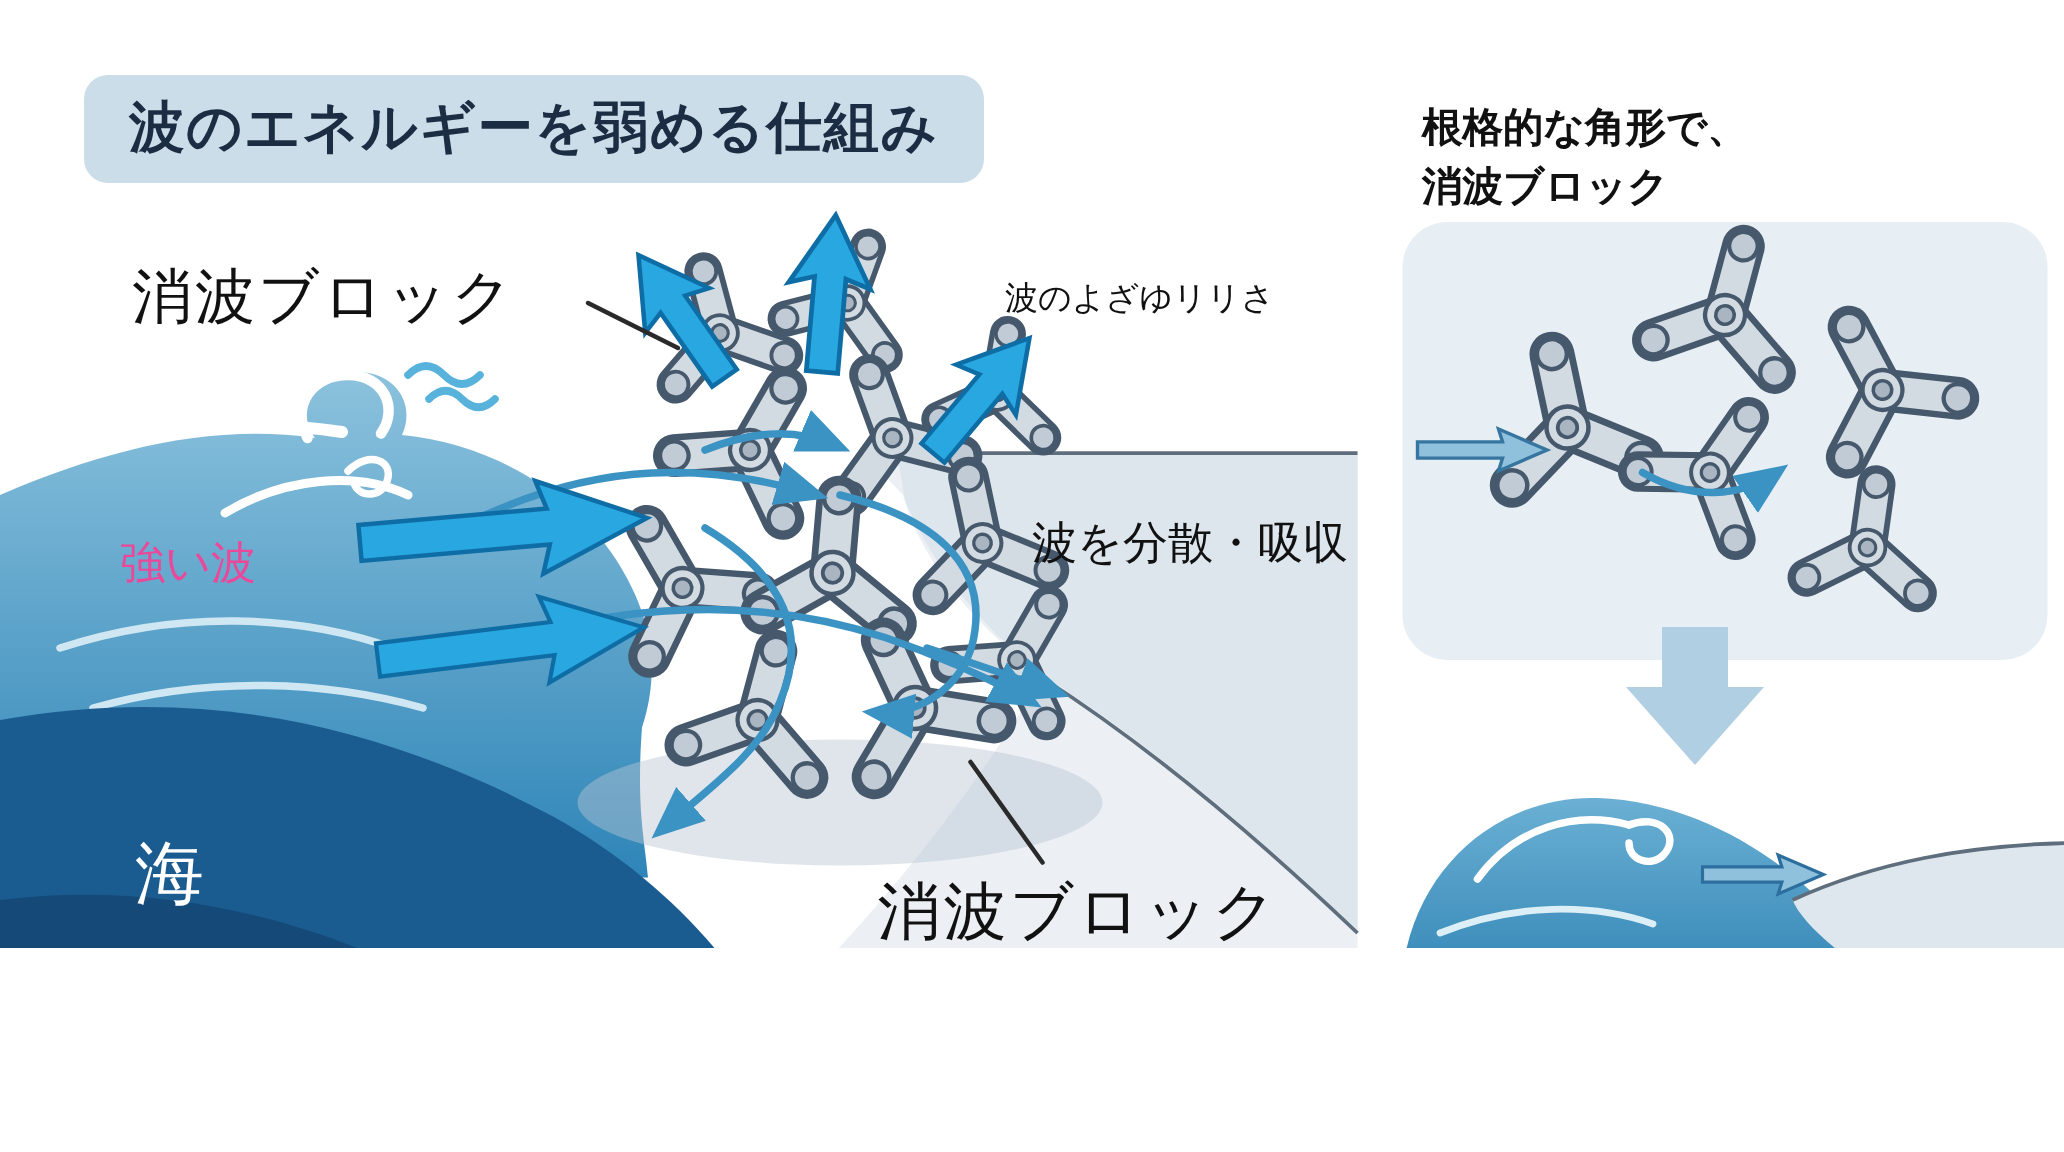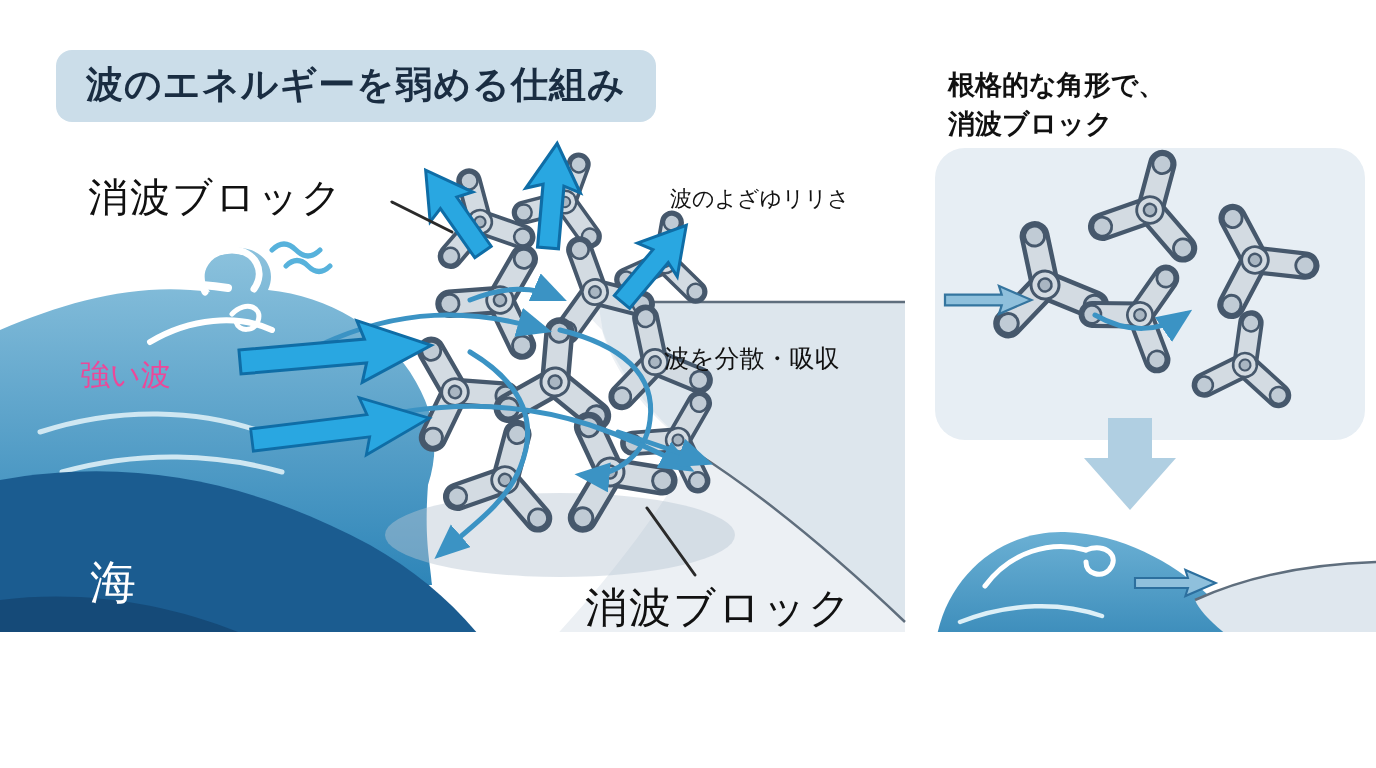--- a/index.html
+++ b/index.html
@@ -10,21 +10,21 @@
   #illustration{position:absolute;left:0;top:0;width:1376px;height:768px;}
   .txt{position:absolute;white-space:nowrap;font-weight:400;color:#111;}
   .title-box{
     position:absolute;left:56px;top:50px;background:#cbdde9;border-radius:16px;
     padding:10px 30px 12px 30px;font-size:37px;font-weight:800;color:#1a2d42;
     letter-spacing:1px;
   }
   .lbl-block-top{left:88px;top:170px;font-size:40px;letter-spacing:2px;}
   .lbl-splash{left:622px;top:184px;font-size:22px;margin-left:48px;}
   .lbl-strong-wave{left:80px;top:355px;font-size:30px;color:#ec4899;}
-  .lbl-disperse{left:664px;top:342px;font-size:25px;}
+  .lbl-disperse{left:688px;top:342px;font-size:30px;}
   .lbl-sea{left:90px;top:552px;font-size:46px;color:#ffffff;}
   .lbl-block-bottom{left:585px;top:580px;font-size:42px;letter-spacing:2px;}
   .right-caption{left:948px;top:66px;font-size:27px;line-height:1.45;white-space:nowrap;
     position:absolute;font-weight:800;color:#111;}
 </style>
 </head>
 <body>
 
 <div id="stage">
 

